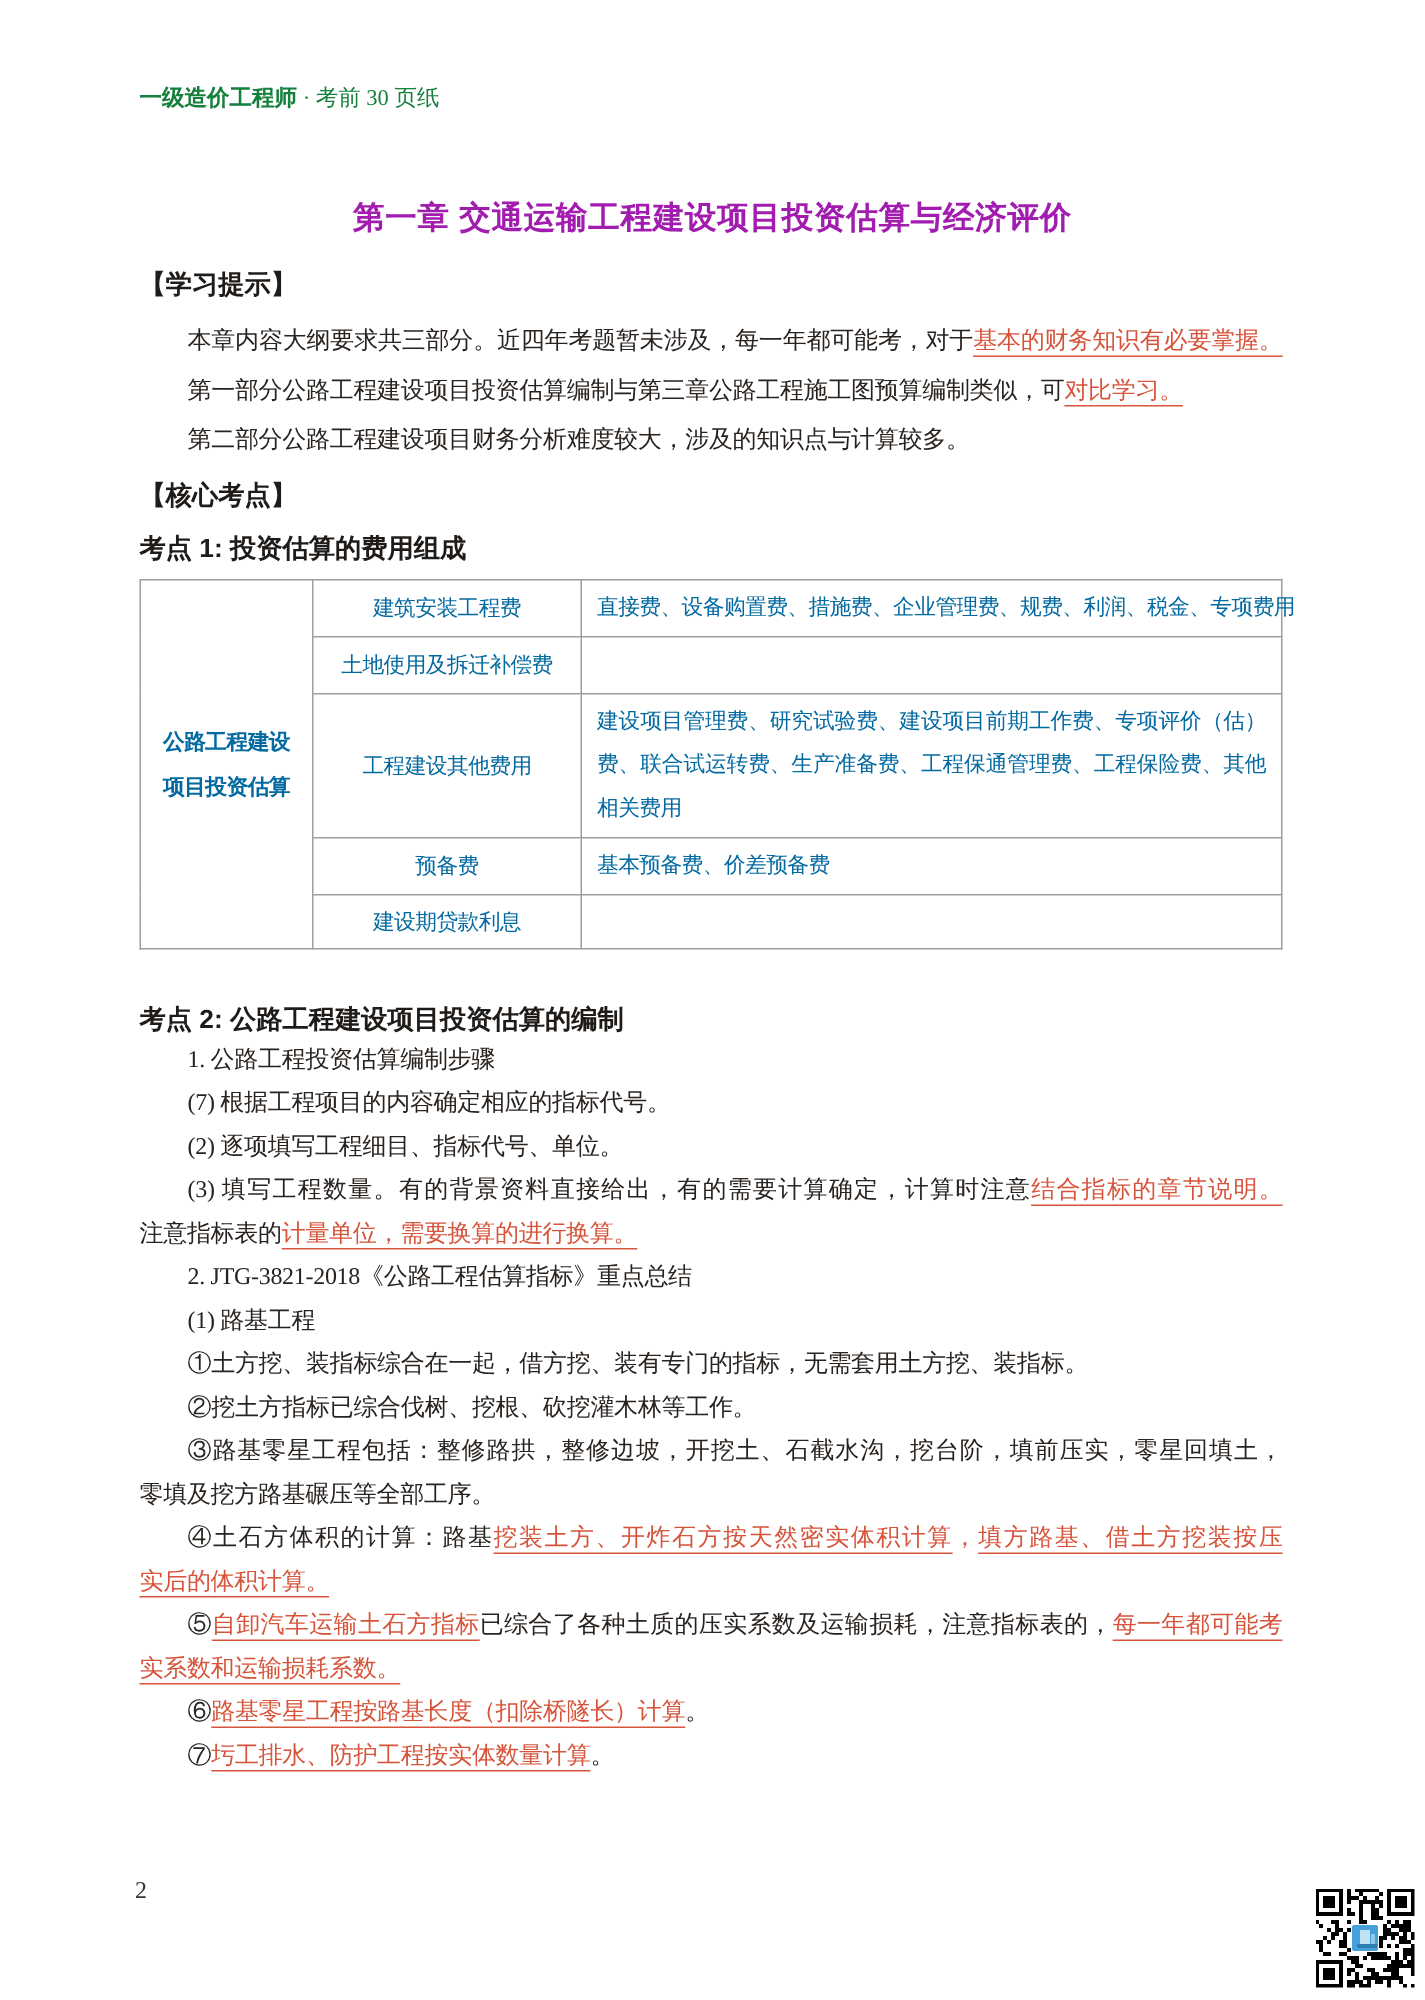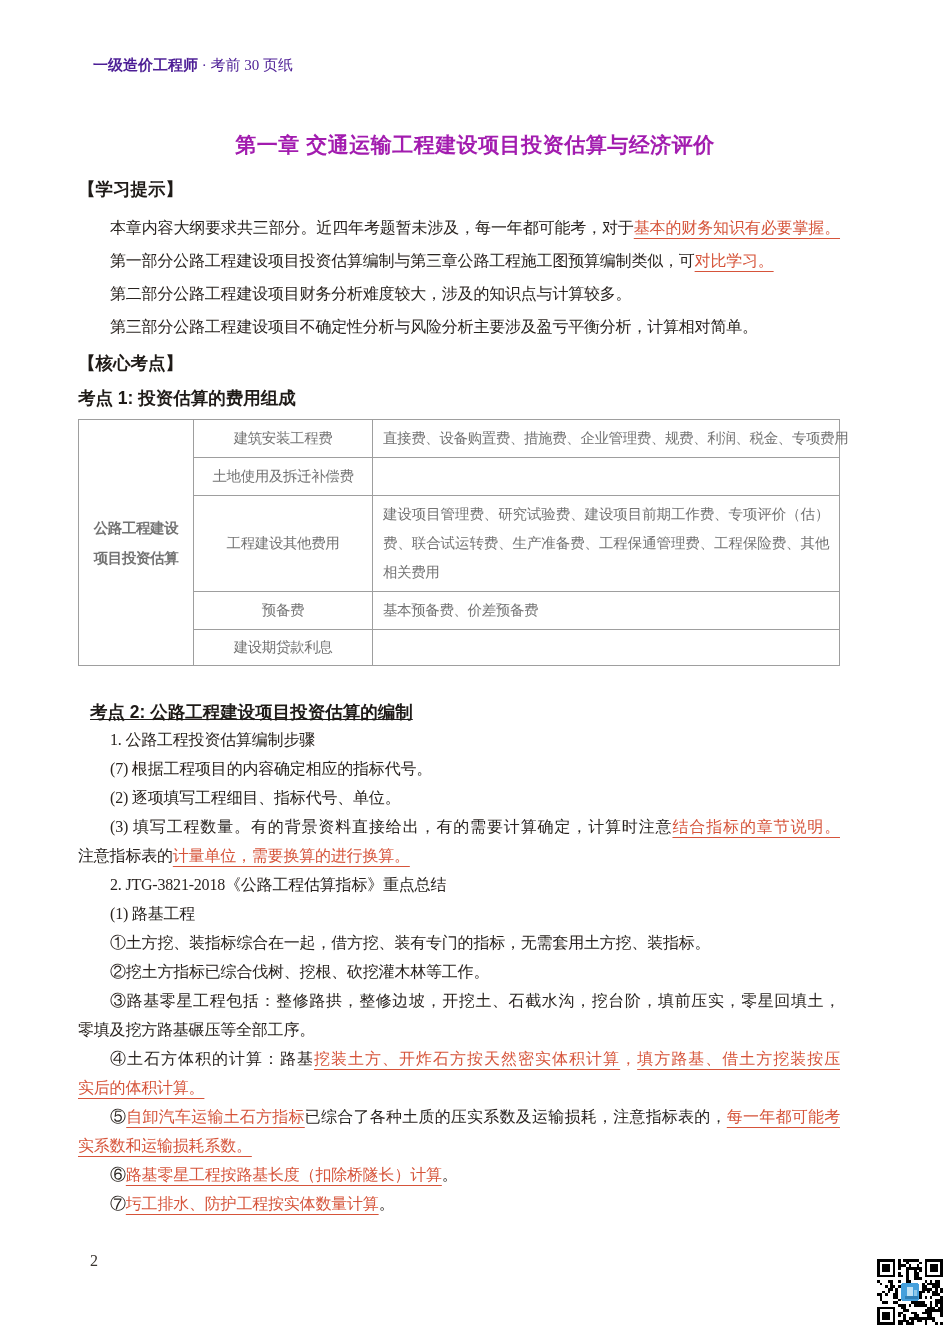--- a/index.html
+++ b/index.html
@@ -1,42 +1,42 @@
 <!DOCTYPE html>
 <html><head>
 <meta charset="utf-8">
 <style>
   html,body{margin:0;padding:0;background:#ffffff;}
   .page{position:relative;width:950px;height:1333px;background:#ffffff;overflow:hidden;
         font-family:"Liberation Serif","DejaVu Serif",serif;color:#29231f;}
-  .doc-header{position:absolute;left:93px;top:56px;font-size:15px;color:#4c1d95;white-space:nowrap;}
+  .doc-header{position:absolute;left:93px;top:56px;font-size:15px;color:#15803d;white-space:nowrap;}
   .doc-header .brand{font-family:"Liberation Sans","DejaVu Sans",sans-serif;font-weight:700;}
   .doc-title{position:absolute;left:0;top:131px;width:100%;text-align:center;
              font-family:"Liberation Sans","DejaVu Sans",sans-serif;font-weight:700;
              font-size:21px;color:#a21caf;letter-spacing:0.5px;white-space:nowrap;}
-  .content{position:absolute;left:78px;top:176px;width:762px;}
+  .content{position:absolute;left:93px;top:176px;width:762px;}
   .sec-heading{font-family:"Liberation Sans","DejaVu Sans",sans-serif;font-weight:700;
                font-size:17.5px;line-height:26px;color:#1f1b18;white-space:nowrap;}
   .h-tips{margin:0 0 9px 0;}
   .h-core{margin:7px 0 0 0;}
   .h-kp1{margin:9px 0 0 0;}
-  .h-kp2{margin:33px 0 0 12px;text-decoration:underline;}
+  .h-kp2{margin:33px 0 0 0;}
   .tips-lines{margin:0;}
   .tips-lines .line{line-height:33px;}
   .kp2-lines{margin-top:0;}
   .kp2-lines .line{line-height:29px;}
   .line{font-size:16px;letter-spacing:-0.2px;white-space:nowrap;color:#29231f;}
   .line.indent{text-indent:32px;}
   .line.jfull{text-align:justify;text-align-last:justify;}
   .red{color:#d6543a;}
   .redu{color:#d6543a;text-decoration-line:underline;text-decoration-style:wavy;
         text-decoration-color:#dc7a5e;text-decoration-thickness:1px;text-underline-offset:5px;text-decoration:underline;}
   table.cost{border-collapse:collapse;margin-top:8px;width:762px;table-layout:fixed;}
   table.cost td{border:1px solid #9e9e9e;font-size:14.5px;letter-spacing:-0.4px;
-                vertical-align:middle;color:#737373;}
+                vertical-align:middle;color:#0369a1;}
   td.c-group{width:112px;text-align:center;font-family:"Liberation Sans","DejaVu Sans",sans-serif;
              font-weight:700;font-size:15px;letter-spacing:0;line-height:30px;}
   td.c-group .wrap{width:92px;margin:0 auto;white-space:normal;}
   td.c-label{width:176px;text-align:center;white-space:nowrap;}
   td.c-content{padding:4px 10px;text-align:justify;line-height:29px;}
   td.c-nowrap{white-space:nowrap;}
   .page-number{position:absolute;left:90px;top:1252px;font-size:16px;color:#3a3530;}
   .qr{position:absolute;left:877px;top:1259px;width:66px;height:66px;}
 </style>
 </head>
@@ -49,21 +49,20 @@
   </div>
 
   <div class="doc-title">第一章  交通运输工程建设项目投资估算与经济评价</div>
 
   <div class="content">
     <div class="sec-heading h-tips">【学习提示】</div>
     <div class="tips-lines" id="tips-lines">
         <div class="line indent jfull"><span>本章内容大纲要求共三部分。近四年考题暂未涉及，每一年都可能考，对于</span><span class="redu">基本的财务知识有必要掌握。</span></div>
         <div class="line indent"><span>第一部分公路工程建设项目投资估算编制与第三章公路工程施工图预算编制类似，可</span><span class="redu">对比学习。</span></div>
         <div class="line indent"><span>第二部分公路工程建设项目财务分析难度较大，涉及的知识点与计算较多。</span></div>
-        <div class="line indent"><span>第三部分公路工程建设项目不确定性分析与风险分析主要涉及盈亏平衡分析，计算相对简单。</span></div>
       </div>
 
     <div class="sec-heading h-core">【核心考点】</div>
 
     <div class="sec-heading h-kp1">考点 1: 投资估算的费用组成</div>
 
     <table class="cost">
       <tbody id="cost-tbody">
           <tr style="height: 36px;">
             <td class="c-group" rowspan="5">

